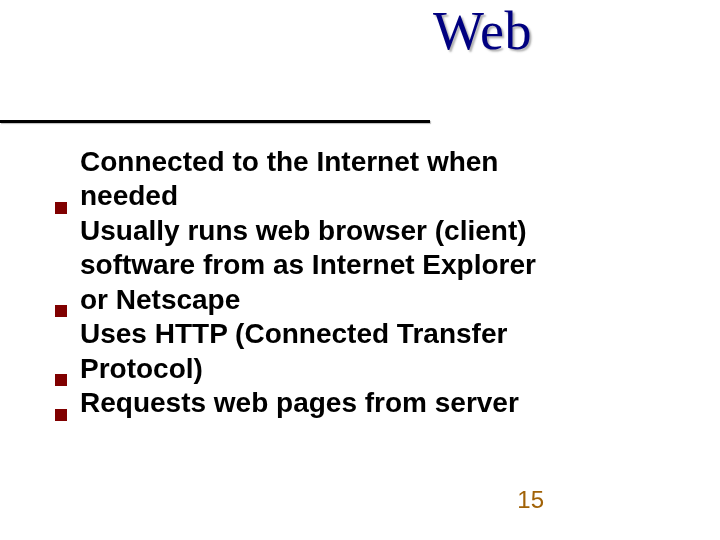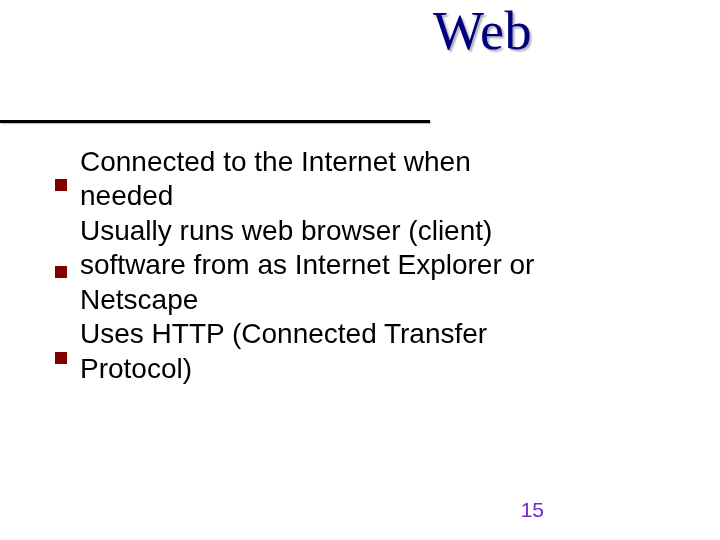--- a/index.html
+++ b/index.html
@@ -41,42 +41,43 @@
     box-shadow: 1px 1px 1px rgba(120,120,120,0.5);
   }
   .bullets {
     position: absolute;
     top: 145px;
     left: 55px;
     right: 35px;
   }
   .bullet-row {
     display: flex;
-    align-items: center;
+    align-items: flex-end;
     margin-bottom: 0;
+    font-weight: bold;
   }
   .sq {
     width: 12px;
     height: 12px;
     background: #800000;
     flex: 0 0 12px;
     margin-top: 12px;
     margin-right: 13px;
   }
   .txt {
     font-size: 28px;
     line-height: 1.23;
     color: #000000;
   }
   .pagenum {
     position: absolute;
     right: 28px;
-    bottom: 18px;
-    font-size: 21px;
-    color: #6d28d9;
+    bottom: 26px;
+    font-size: 24px;
+    color: #a16207;
   }
 </style>
 </head>
 <body>
 
 <div class="slide">
 
   <div class="title-block">
     <div class="title-line">Web</div>
   </div>
@@ -89,17 +90,21 @@
       <div class="txt">Connected to the Internet when needed</div>
     </div>
     <div class="bullet-row">
       <div class="sq"></div>
       <div class="txt">Usually runs web browser (client) software from as Internet Explorer or Netscape</div>
     </div>
     <div class="bullet-row">
       <div class="sq"></div>
       <div class="txt">Uses HTTP (Connected Transfer Protocol)</div>
     </div>
+    <div class="bullet-row">
+      <div class="sq"></div>
+      <div class="txt">Requests web pages from server</div>
+    </div>
   </div>
 
   <div class="pagenum">15</div>
 
 </div>
 
 </body></html>

